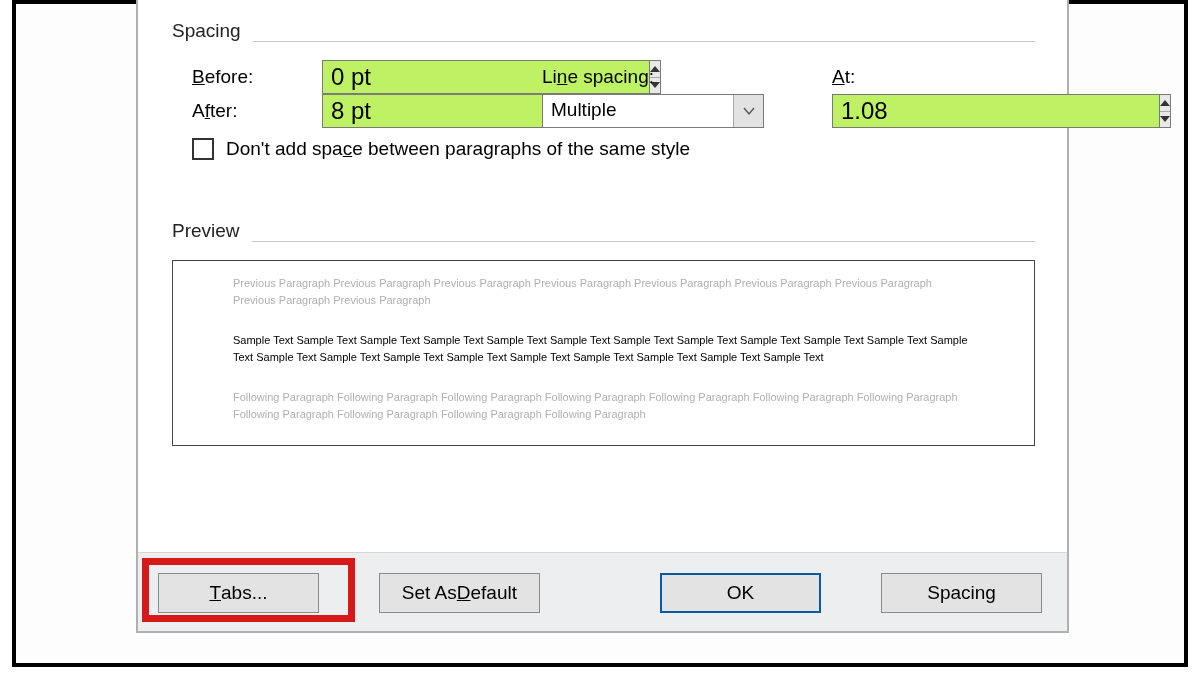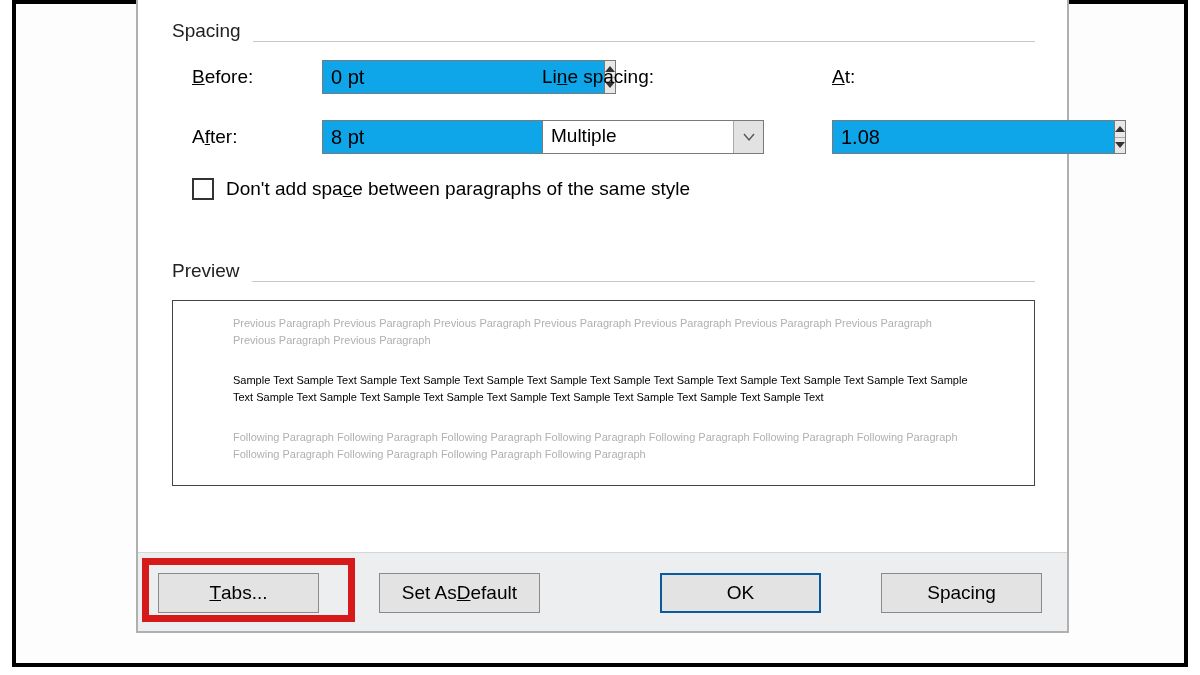--- a/index.html
+++ b/index.html
@@ -44,39 +44,39 @@
     padding-right: 12px;
   }
   .fieldset-line {
     flex: 1;
     height: 1px;
     background: #c8c8c8;
   }
   .spacing-grid {
     display: grid;
     grid-template-columns: 130px 150px 70px 250px 40px 130px;
-    row-gap: 26px;
+    row-gap: 0;
     align-items: center;
     padding-left: 20px;
   }
   .lbl { color: #000; }
   .lbl .mn { text-decoration: underline; }
   .spinner {
     display: flex;
     height: 34px;
     width: 130px;
   }
   .spinner-narrow { width: 115px; }
   .spinner-input {
     flex: 1;
     border: 1px solid #7a7a7a;
     border-right: none;
     padding: 4px 8px;
-    font-size: 20px;
-    background: #0ea5e9;
+    font-size: 24px;
+    background: #bef264;
   }
   .spinner-btns {
     width: 26px;
     display: flex;
     flex-direction: column;
     border: 1px solid #7a7a7a;
     background: #e8e8e8;
   }
   .spinner-btn {
     flex: 1;
@@ -114,21 +114,21 @@
     cursor: pointer;
   }
   .chev-down {
     width: 12px; height: 12px;
   }
   .checkbox-row {
     display: flex;
     align-items: center;
     gap: 12px;
     padding-left: 20px;
-    margin-top: 24px;
+    margin-top: 10px;
   }
   .checkbox {
     width: 22px; height: 22px;
     border: 2px solid #333;
     background: #fff;
     cursor: pointer;
   }
   .preview-section { margin-top: 60px; }
   .preview-box {
     border: 1px solid #444;

